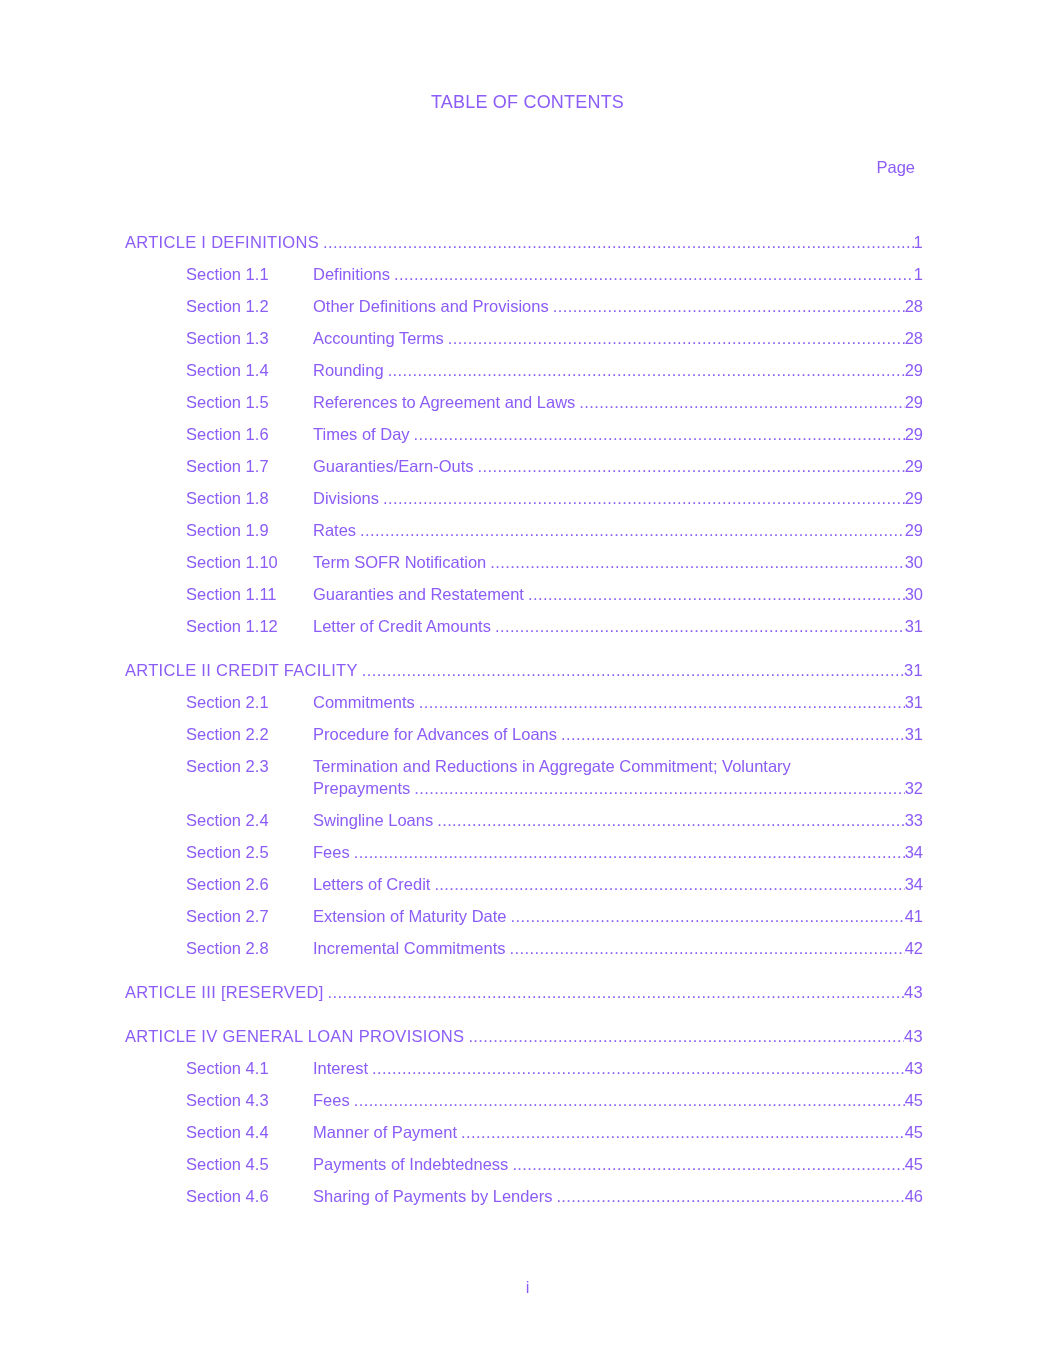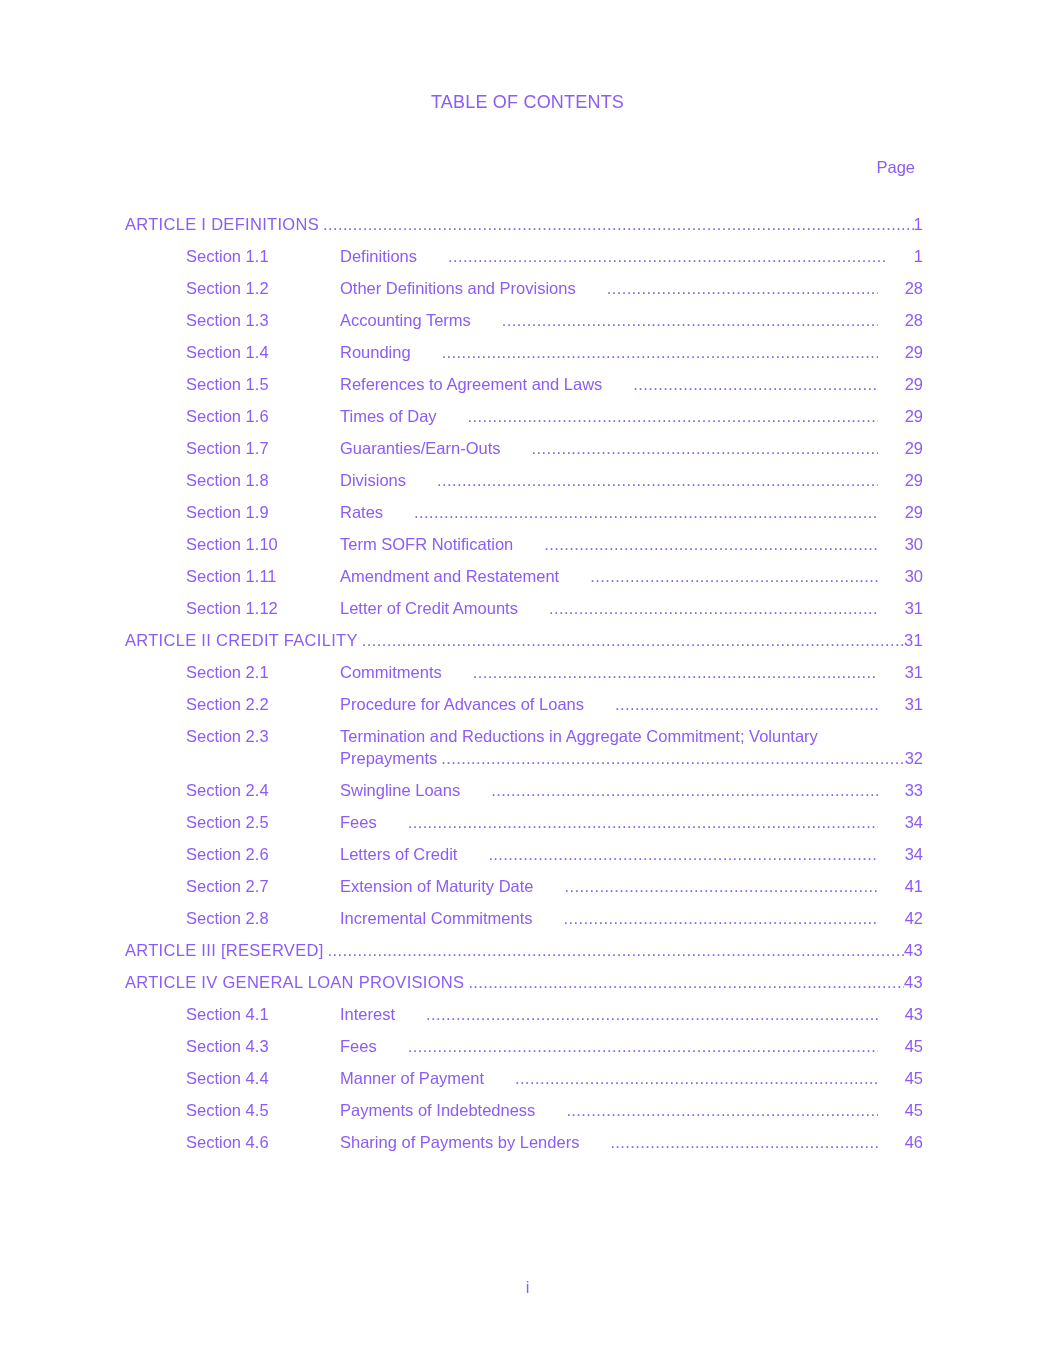--- a/index.html
+++ b/index.html
@@ -39,26 +39,25 @@
     left: 125px;
     width: 798px;
   }
   .row {
     display: flex;
     align-items: baseline;
     line-height: 22px;
     margin-bottom: 10px;
   }
   .row.article {
-    margin-top: 4px;
+    margin-top: 22px;
     letter-spacing: 0.3px;
   }
   .row.section {
     padding-left: 61px;
-    gap: 27px;
   }
   .num {
     flex: 0 0 127px;
     white-space: nowrap;
   }
   .stext, .atext {
     white-space: nowrap;
     flex: 0 0 auto;
   }
   .sbody {
@@ -165,21 +164,21 @@
         <span class="pg">29</span>
       </div>
       <div class="row section">
         <span class="num">Section 1.10</span>
         <span class="stext">Term SOFR Notification</span>
         <span class="leader"></span>
         <span class="pg">30</span>
       </div>
       <div class="row section">
         <span class="num">Section 1.11</span>
-        <span class="stext">Amendment and Restatement</span>
+        <span class="stext">Guaranties and Restatement</span>
         <span class="leader"></span>
         <span class="pg">30</span>
       </div>
       <div class="row section">
         <span class="num">Section 1.12</span>
         <span class="stext">Letter of Credit Amounts</span>
         <span class="leader"></span>
         <span class="pg">31</span>
       </div>
       <div class="row article">

